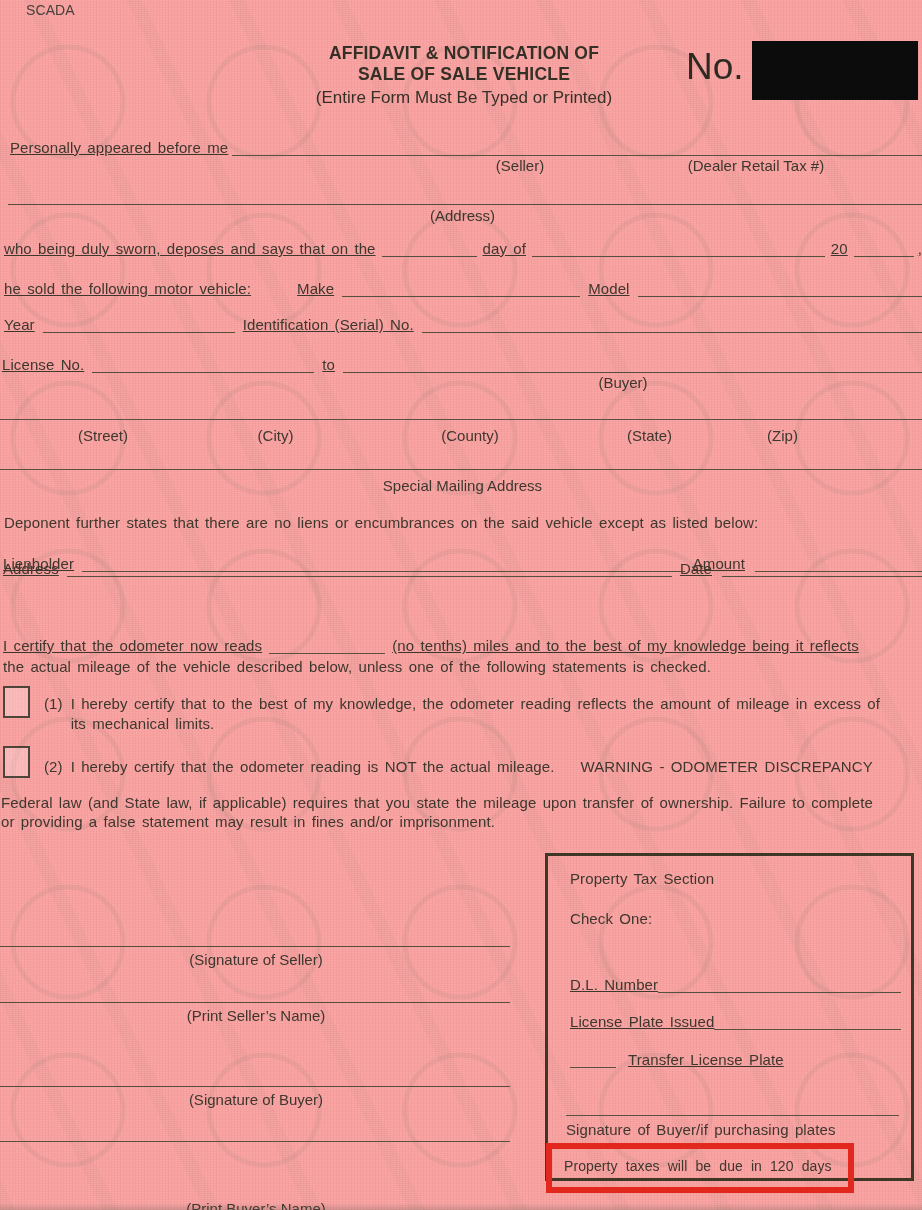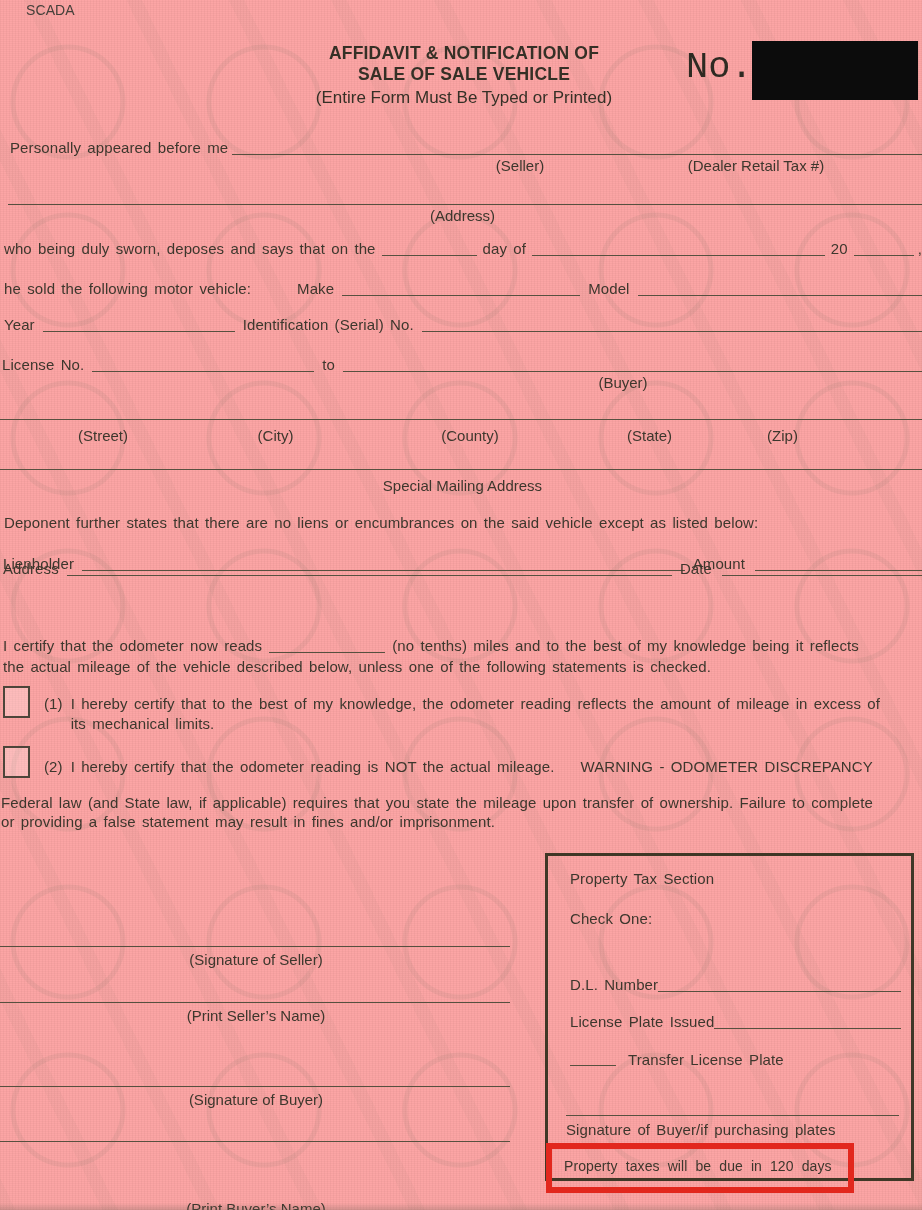--- a/index.html
+++ b/index.html
@@ -21,29 +21,29 @@
       repeating-linear-gradient(90deg, rgba(116,106,88,0.055) 0 1px, rgba(0,0,0,0) 1px 3px),
       repeating-linear-gradient(0deg, rgba(116,106,88,0.045) 0 1px, rgba(0,0,0,0) 1px 2px);
     mix-blend-mode:multiply;
   }
   .wm-diag{
     background-image:repeating-linear-gradient(64deg, rgba(120,110,92,0.05) 0 14px, rgba(0,0,0,0) 14px 92px);
   }
   .bottom-shade{position:absolute;left:0;right:0;bottom:0;height:7px;background:linear-gradient(rgba(0,0,0,0),rgba(90,84,72,0.25));}
   .abs{position:absolute;}
   .t{white-space:nowrap;word-spacing:2px;letter-spacing:.1px;}
-  .row{display:flex;align-items:flex-start;}
+  .row{display:flex;align-items:flex-end;text-decoration:underline;}
   .fill{border-bottom:1.5px solid #57503f;height:15px;flex:1 1 auto;}
   .fx{flex:0 0 auto;}
   .line{border-bottom:1.5px solid #57503f;height:0;}
   .cap{text-align:center;font-size:15px;}
   .center{text-align:center;}
   .title{font-size:17.5px;font-weight:600;letter-spacing:.2px;line-height:21px;color:#353026;}
   .subtitle{font-size:17px;font-weight:400;margin-top:3px;color:#353026;}
-  .no-serif{font-family:Liberation Mono, monospace;font-size:37px;color:#2e2a22;}
+  .no-serif{font-family:Liberation Sans, sans-serif;font-size:37px;color:#2e2a22;}
   .redact{background:#0c0c0c;}
   .cbox{border:2px solid #4c453a;background:rgba(255,255,255,0.25);}
   .ptbox{border:3px solid #3f3726;box-sizing:border-box;}
   .pt-item{font-size:15px;}
   .blank-sm{border-bottom:1.5px solid #57503f;width:46px;height:14px;display:inline-block;}
   .redbox{border:6px solid #e2271d;box-sizing:border-box;background:transparent;padding-left:24px;}
   .warn{margin-left:26px;}
   .opt2row{display:flex;align-items:baseline;}
   .gap8{margin-right:8px;}
 </style>

